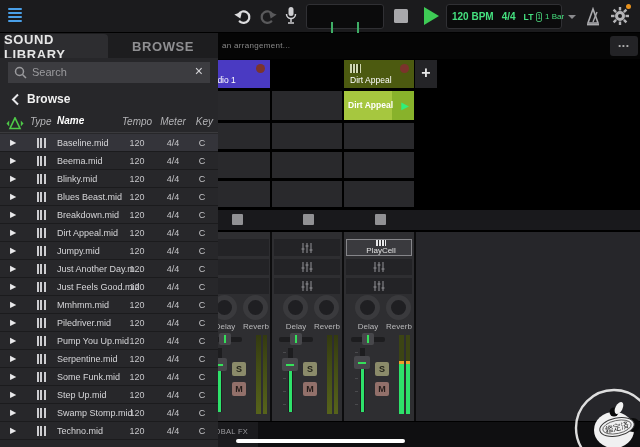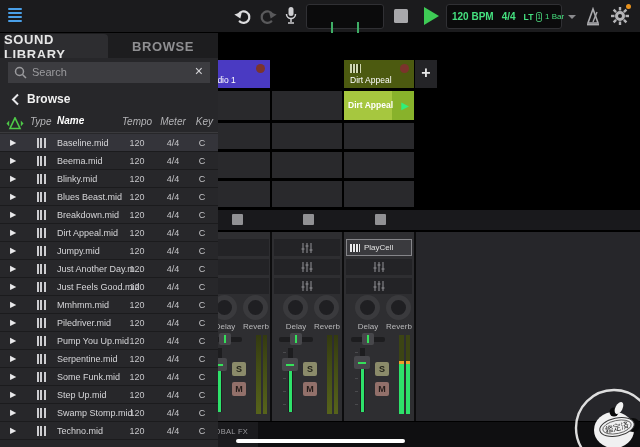--- a/index.html
+++ b/index.html
@@ -93,21 +93,21 @@
   .clip .cn { position:absolute; left:4px; top:9px; font-size:8.5px; font-weight:bold; color:#fff; }
   .clip .cp { position:absolute; right:5px; top:9px; font-size:10px; color:#2ff07a; }
   .stopband { left:0; top:177px; width:422px; height:20px; background:#19191c; }
   .stopsq { position:absolute; top:4px; width:11px; height:11px; background:#919194; border-radius:1px; }
 
   
   .mixer { left:0; top:199px; width:422px; height:189px; background:#0c0c0d; }
   .mixfill { position:absolute; left:198px; top:0; width:224px; height:189px; background:#26262a; }
   .strip { position:absolute; top:0; height:189px; background:#2e2e31; }
   .slot { position:absolute; left:2px; width:66px; height:16px; background:#232326; display:flex; align-items:center; justify-content:center; }
-  .slot1 { top:7px; height:17px; } .slot2 { top:27px; } .slot3 { top:46px; }
+  .slot1 { top:7px; height:17px;flex-direction:column; } .slot2 { top:27px; } .slot3 { top:46px; }
   .playcell { justify-content:flex-start; background:#3a3a3e; border:1px solid #86868a; }
   .playcell .pk { width:10px; height:8px; margin-left:3px;
                   background:repeating-linear-gradient(90deg,#e8e8ea 0 1.6px,#2a2a2c 1.6px 3px); }
   .playcell .pt { font-size:8px; color:#e2e2e2; margin-left:4px; }
   .knob { position:absolute; top:63px; width:25px; height:25px; border-radius:50%; border:5px solid #3a3a3d; background:#1f1f22; }
   .knb1 { left:11px; } .knb2 { left:42px; }
   .klbl { position:absolute; top:90px; width:40px; text-align:center; font-size:8px; color:#b8b8ba; }
   .kl1 { left:4px; } .kl2 { left:35px; }
   .pantrack { position:absolute; left:7px; top:105px; width:34px; height:5px; background:#1d1d1f; border-radius:2px; }
   .panhandle { position:absolute; left:18px; top:101px; width:12px; height:12px; background:#47474b; border-radius:2px; }
@@ -367,20 +367,24 @@
     <span class="nm">Techno.mid</span>
     <span class="tp">120</span>
     <span class="mt">4/4</span>
     <span class="ky">C</span>
   </div>
         </div>
     </div>
   </div>
 
   <div class="abs main">
+    <div class="abs arrbar">
+      <span class="hint">an arrangement...</span>
+      <div class="morebtn">•••</div>
+    </div>
 
     <div class="abs thead c1 t1">
       <div class="rec"></div>
       <span class="tn">Audio 1</span>
     </div>
     <div class="abs thead c2 t2">
       <div class="aicon">
           <i></i>
           <i></i>
         </div>

